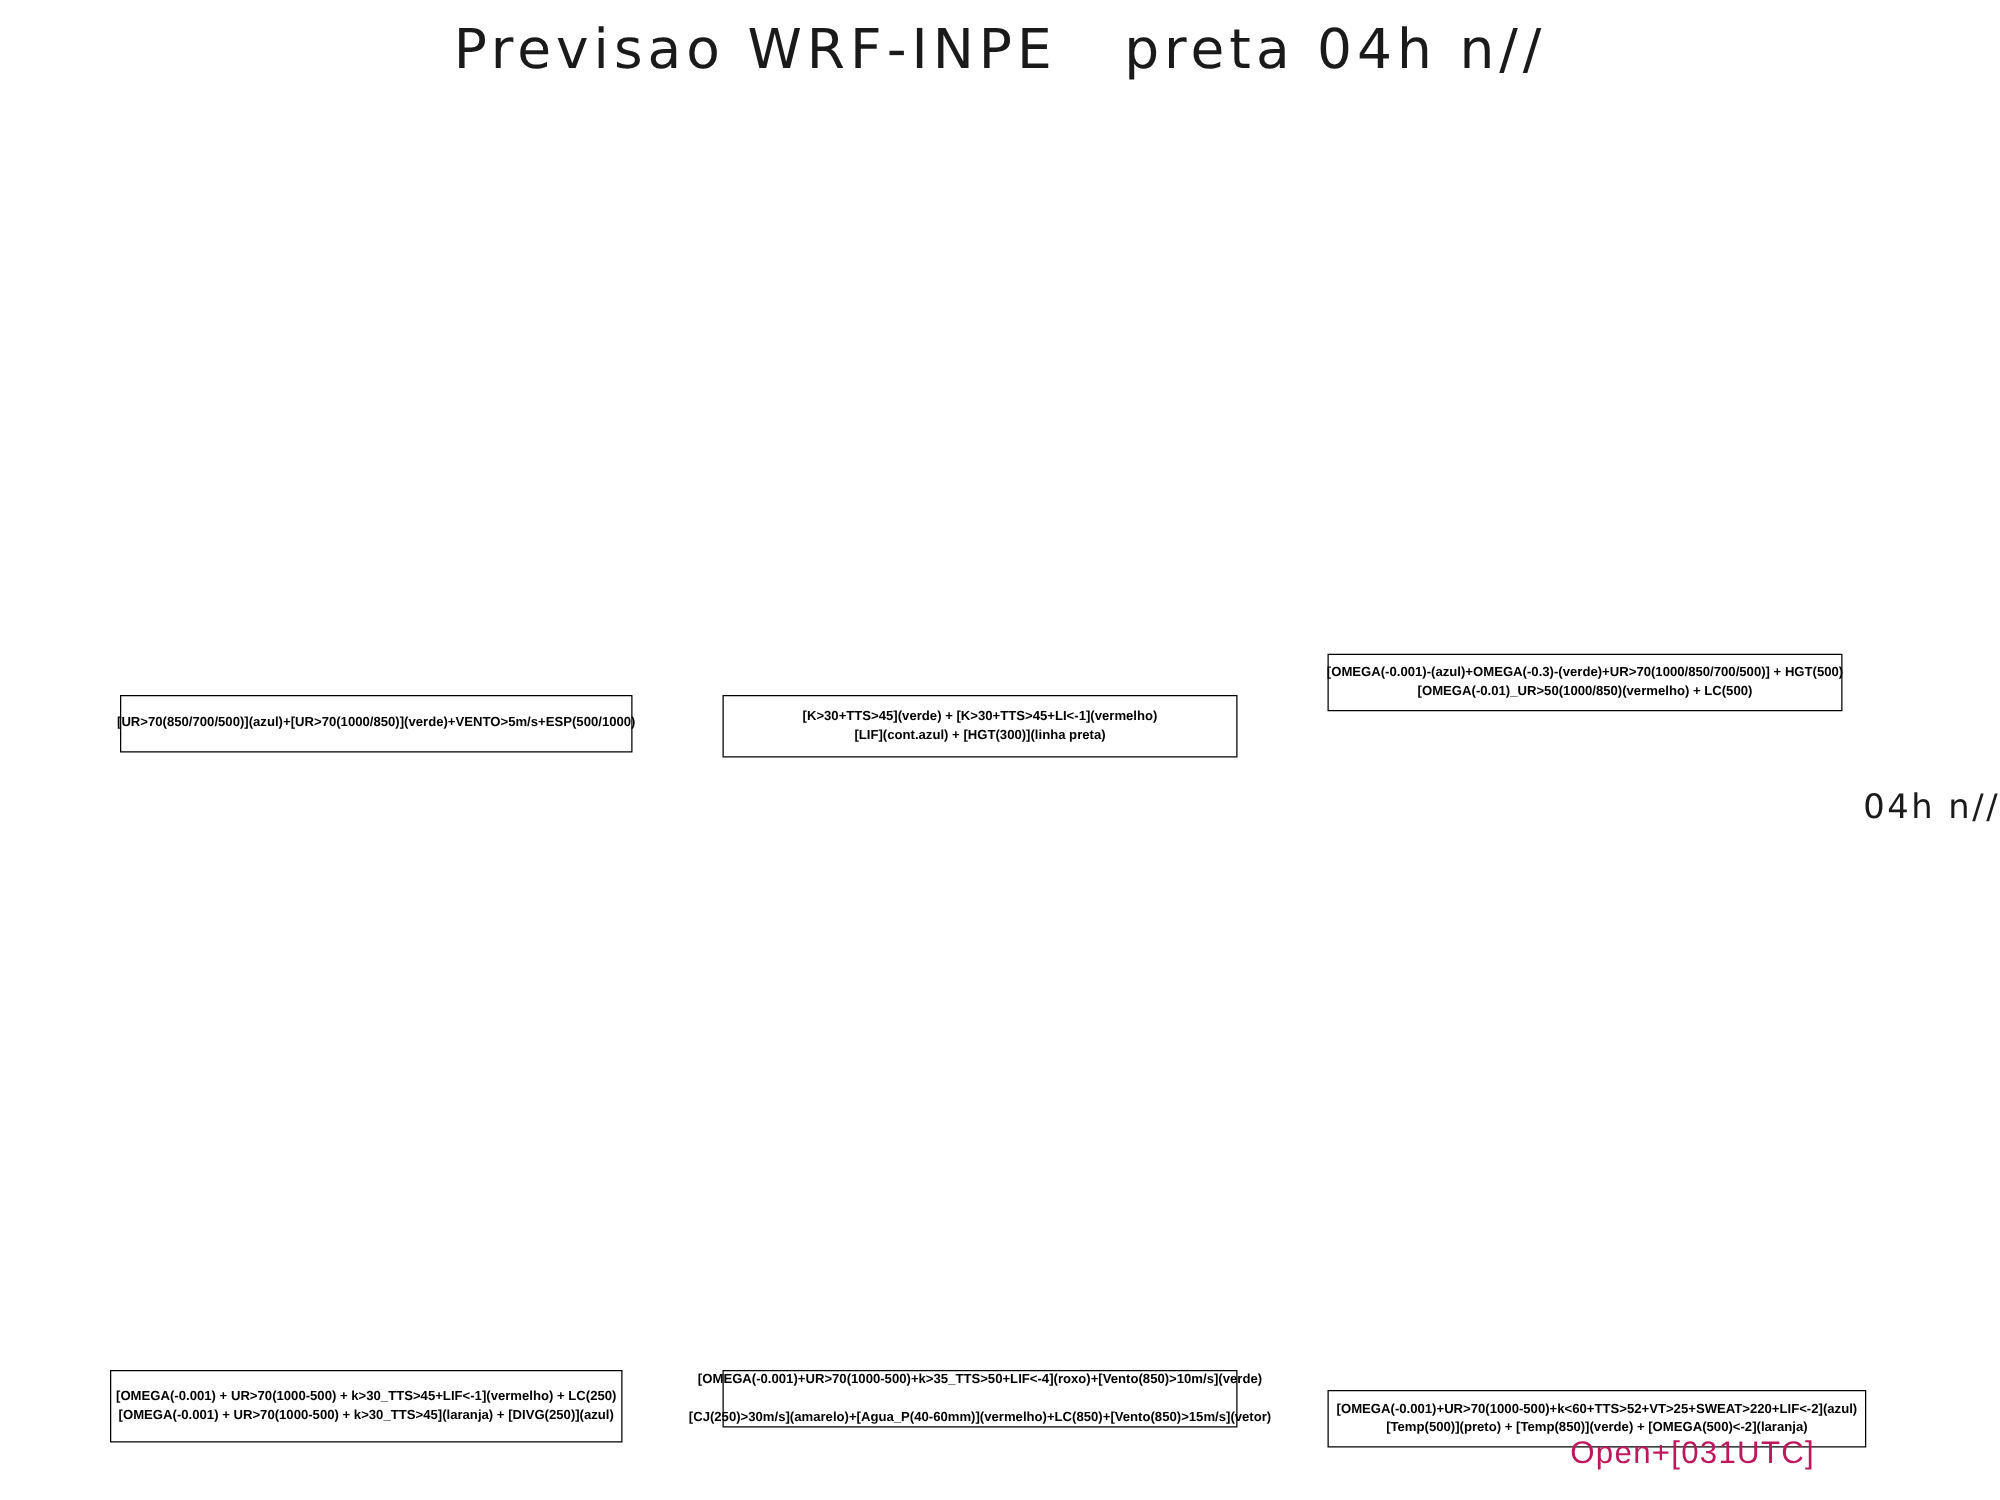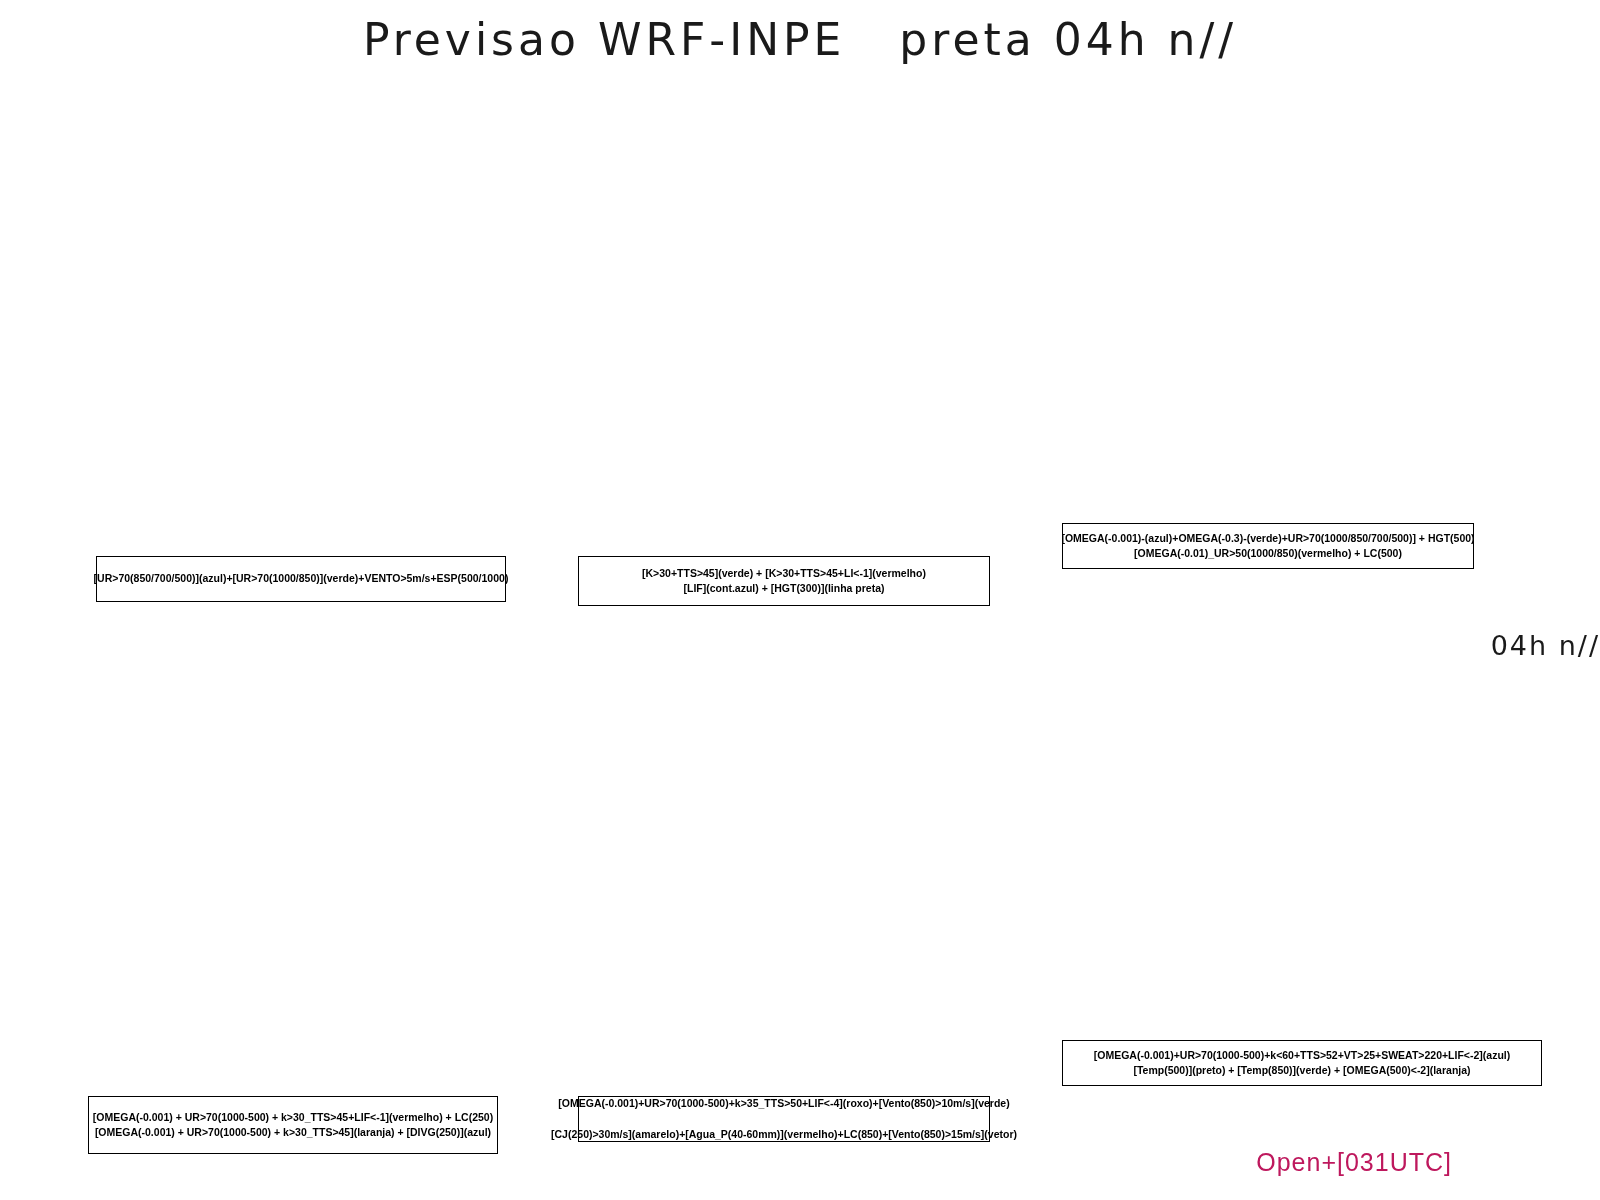--- a/index.html
+++ b/index.html
@@ -81,21 +81,21 @@
   }
 
   
   #legend-top-left  { left: 96px;  top: 556px; width: 410px; height: 46px; justify-content: center; }
   #legend-top-mid   { left: 578px; top: 556px; width: 412px; height: 50px; }
   #legend-top-right { left: 1062px;top: 523px; width: 412px; height: 46px; }
 
   
   #legend-bot-left  { left: 88px;  top: 1096px; width: 410px; height: 58px; }
   #legend-bot-mid   { left: 578px; top: 1096px; width: 412px; height: 46px; gap: 16px; }
-  #legend-bot-right { left: 1062px;top: 1040px; width: 480px; height: 46px; }
+  #legend-bot-right { left: 1062px;top: 1112px; width: 431px; height: 46px; }
 
   
   .panel-area {
     position: absolute;
     background: transparent;
   }
 </style>
 </head>
 <body>
 

